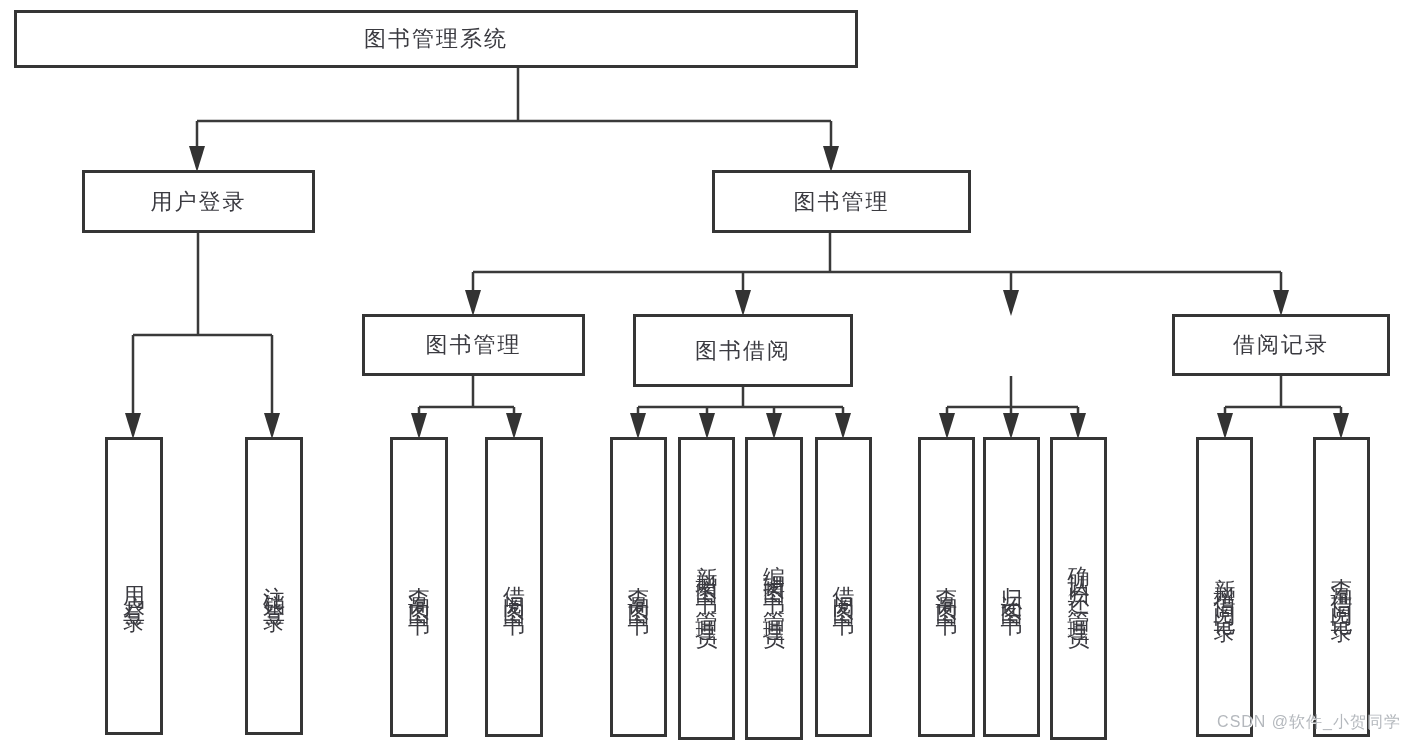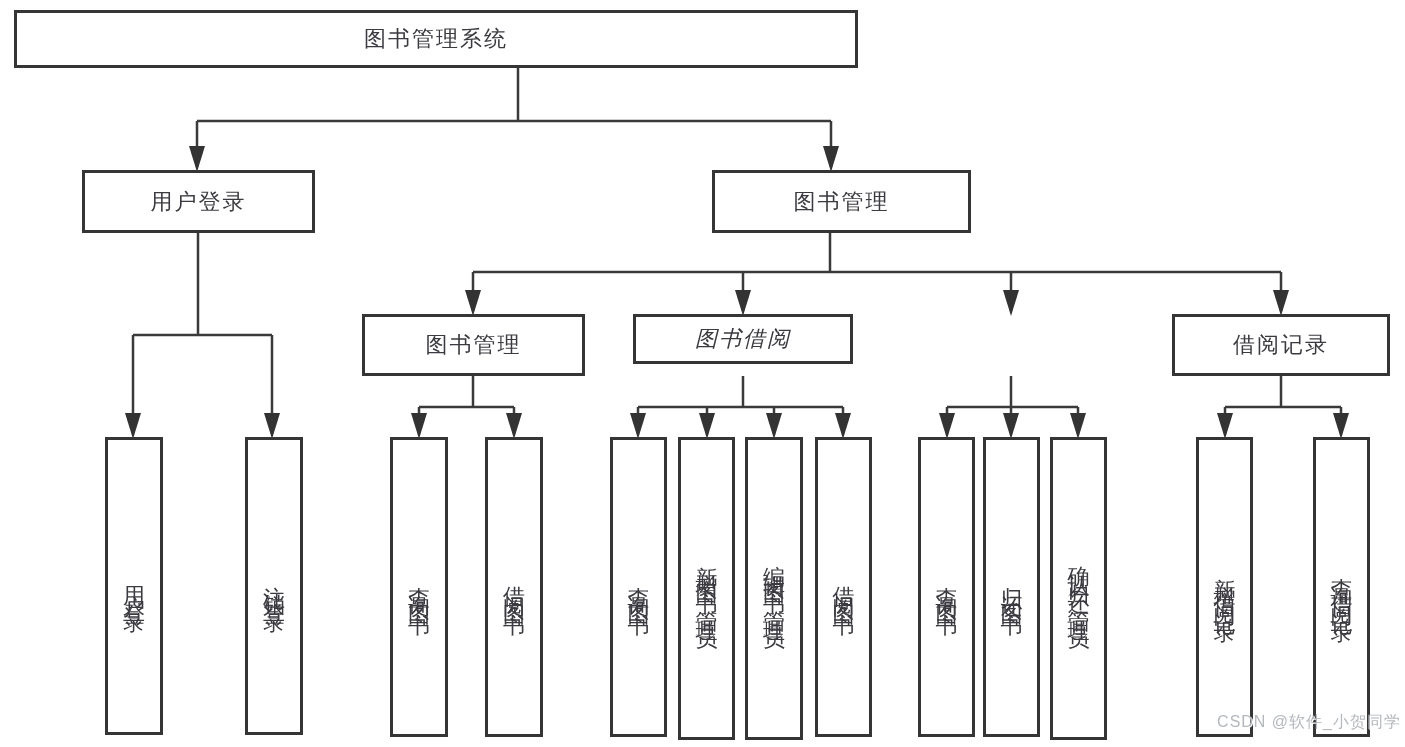--- a/index.html
+++ b/index.html
@@ -44,21 +44,21 @@
     line-height: 1;
     font-size: 22px;
     color: #3a3a40;
     max-height: 292px;
   }
   
   .n-root  { left: 14px;  top: 10px;  width: 844px; height: 58px; }
   .n-login { left: 82px;  top: 170px; width: 233px;  height: 63px; }
   .n-mgmt  { left: 712px; top: 170px; width: 259px;  height: 63px; }
   .n-rec   { left: 362px; top: 314px; width: 223px;  height: 62px; }
-  .n-bor   { left: 633px; top: 314px; width: 220px;  height: 50px; font-style: italic; }
+  .n-bor   { left: 633px; top: 314px; width: 220px;  height: 73px; }
   .n-cur   { left: 903px; top: 314px; width: 217px;  height: 62px; }
   .n-hist  { left: 1172px;top: 314px; width: 218px;  height: 62px; }
   .l-u1 { left: 105px;  top: 437px; width: 58px; height: 298px; }
   .l-u2 { left: 245px;  top: 437px; width: 58px; height: 298px; }
   .l-n1 { left: 390px;  top: 437px; width: 58px; height: 300px; }
   .l-n2 { left: 485px;  top: 437px; width: 58px; height: 300px; }
   .l-b1 { left: 610px;  top: 437px; width: 57px; height: 300px; }
   .l-b2 { left: 678px;  top: 437px; width: 57px; height: 303px; }
   .l-b3 { left: 745px;  top: 437px; width: 58px; height: 303px; }
   .l-b4 { left: 815px;  top: 437px; width: 57px; height: 300px; }

